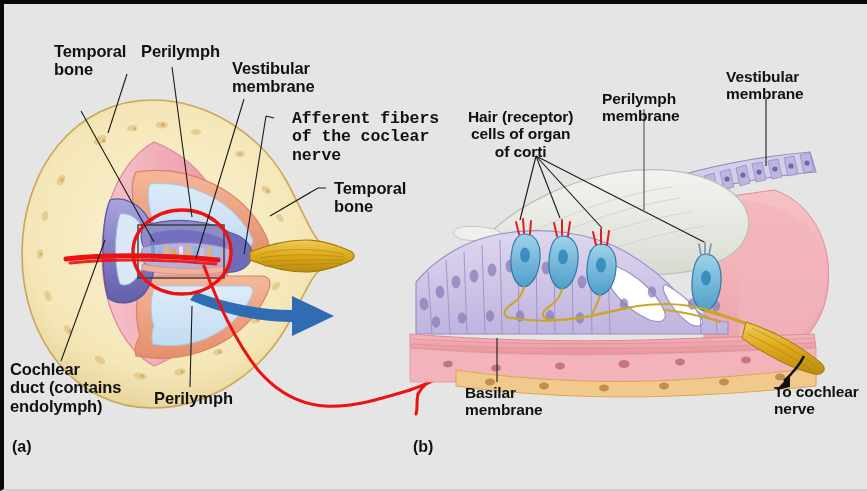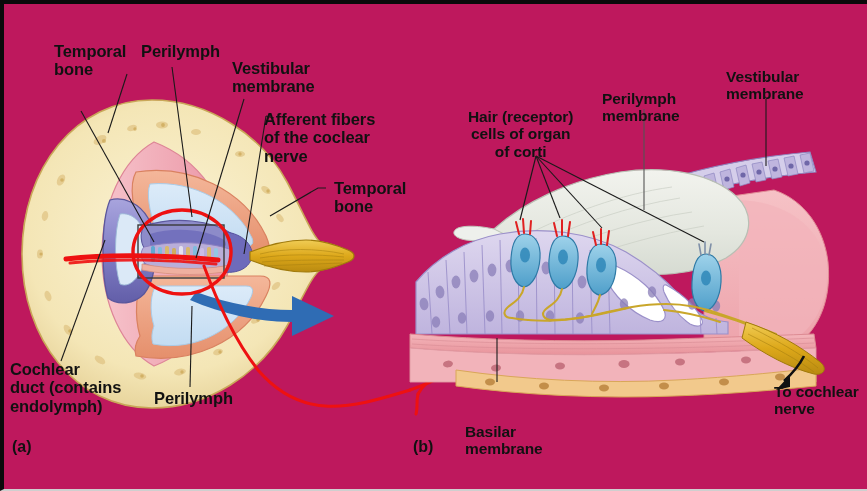--- a/index.html
+++ b/index.html
@@ -3,21 +3,21 @@
 <meta charset="utf-8">
 <style>
   html,body{margin:0;padding:0;background:#ffffff;}
   body{
     width:867px;height:491px;overflow:hidden;
     font-family:"Liberation Sans", sans-serif;
     position:relative;
   }
   #figure{
     position:absolute;left:0;top:0;width:867px;height:491px;
-    background:#be185d;
+    background:#e5e5e5;
     border-top:4px solid #0a0a0a;
     border-left:4px solid #0a0a0a;
     border-bottom:2px solid #cfcfcf;
     box-sizing:border-box;
   }
   svg.art{position:absolute;left:0;top:0;width:867px;height:491px;}
   .lbl{
     position:absolute;
     font-family:"Liberation Sans", sans-serif;
     font-weight:bold;
@@ -456,21 +456,21 @@
 
   <div class="lbl s17" style="left:50px;top:38px;">Temporal
 bone</div>
 
   <div class="lbl s17" style="left:137px;top:38px;">Perilymph</div>
 
   <div class="lbl s17" style="left:228px;top:55px;">Vestibular
 membrane</div>
 
 
-  <div class="lbl s17" style="left:260px;top:106px;">Afferent fibers
+  <div class="lbl s17" style="left:288px;top:106px;font-family:Liberation Mono, monospace;">Afferent fibers
 of the coclear
 nerve</div>
 
   <div class="lbl s17" style="left:330px;top:175px;">Temporal
 bone</div>
 
   <div class="lbl s17" style="left:6px;top:356px;">Cochlear
 duct (contains
 endolymph)</div>
 
@@ -481,21 +481,21 @@
   <div class="lbl s16" style="left:464px;top:104px;text-align:center;">Hair (receptor)
 cells of organ
 of corti</div>
 
   <div class="lbl s16" style="left:598px;top:86px;">Perilymph
 membrane</div>
 
   <div class="lbl s16" style="left:722px;top:64px;">Vestibular
 membrane</div>
 
-  <div class="lbl s16" style="left:461px;top:380px;margin-top:39px;">Basilar
+  <div class="lbl s16" style="left:461px;top:380px;">Basilar
 membrane</div>
 
   <div class="lbl s16" style="left:770px;top:379px;">To cochlear
 nerve</div>
 
   <div class="panel-id" style="left:409px;top:434px;">(b)</div>
 
 </div>
 
 </body></html>

